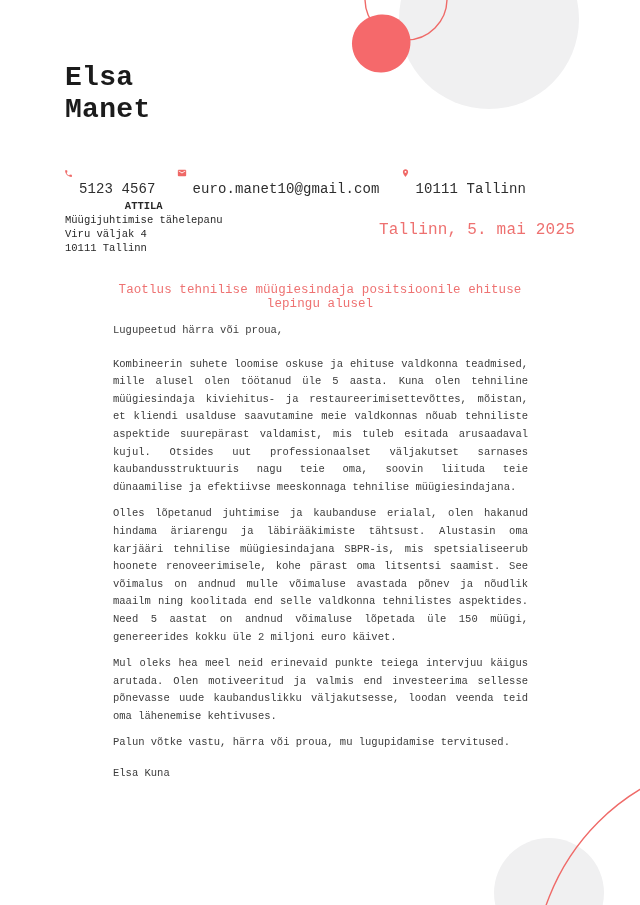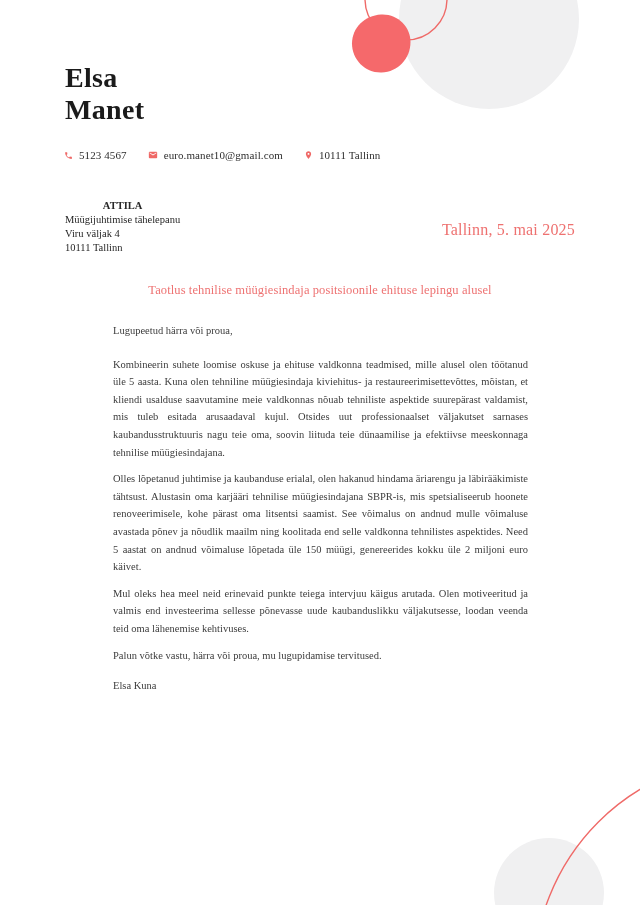--- a/index.html
+++ b/index.html
@@ -3,21 +3,21 @@
 <meta charset="utf-8">
 <style>
   * { margin: 0; padding: 0; box-sizing: border-box; }
   html, body { background: #ffffff; }
   .page {
     position: relative;
     width: 640px;
     height: 905px;
     background: #ffffff;
     overflow: hidden;
-    font-family: Liberation Serif, serif;
+    font-family: Liberation Mono, monospace;
     margin: 0 auto;
   }
   .deco {
     position: absolute;
     inset: 0;
     z-index: 0;
     pointer-events: none;
   }
   .content { position: absolute; inset: 0; z-index: 1; }
 
@@ -36,23 +36,24 @@
     position: absolute;
     left: 64px;
     top: 149px;
     display: flex;
     align-items: center;
     gap: 21px;
   }
   .contact-item { display: flex; align-items: center; gap: 6px; }
   .contact-item svg { display: block; }
   .contact-item .txt {
-    font-size: 11px;
+    font-size: 14px;
     color: #2e2e2e;
     letter-spacing: 0.1px;
+    margin-top: 32px;
   }
 
   .recipient {
     position: absolute;
     left: 65px;
     top: 199px;
     font-size: 10.5px;
     line-height: 14px;
     color: #272727;
   }

